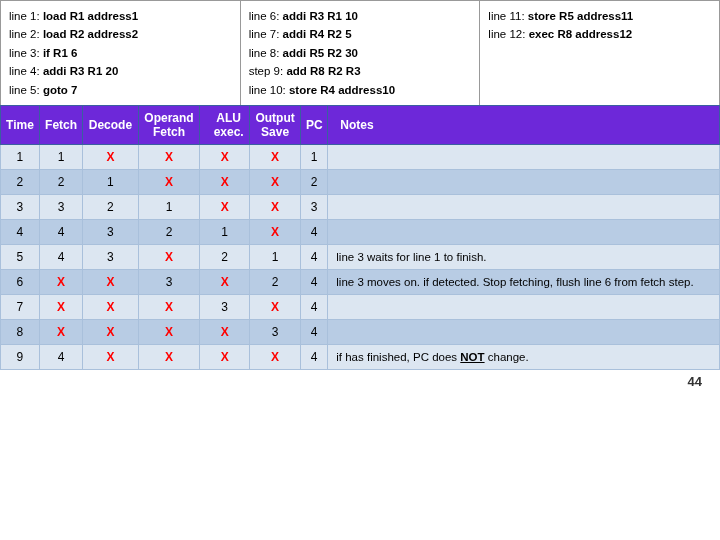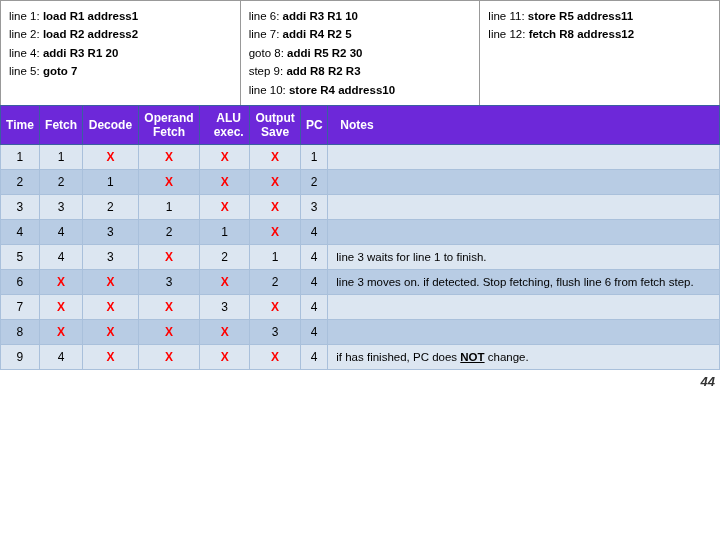--- a/index.html
+++ b/index.html
@@ -76,47 +76,47 @@
       padding-left: 8px;
       font-size: 11.5px;
     }
 
     .red { color: red; font-weight: bold; }
 
     .page-num {
       text-align: right;
       font-size: 13px;
       font-weight: bold;
-      padding: 4px 5px;
+      padding: 4px 18px;
       color: #333;
-      font-style: italic;
     }
 
     .underline { text-decoration: underline; }
   </style>
 </head>
 <body>
 
 <div class="top-section">
   <div class="top-col" id="col1">
       <p><span>line 1: </span><span class="bold">load R1 address1</span></p>
       <p><span>line 2: </span><span class="bold">load R2 address2</span></p>
+      <p><span>line 3: </span><span class="bold">if R1 6</span></p>
       <p><span>line 4: </span><span class="bold">addi R3 R1 20</span></p>
       <p><span>line 5: </span><span class="bold">goto 7</span></p>
     </div>
   <div class="top-col" id="col2">
       <p><span>line 6: </span><span class="bold">addi R3 R1 10</span></p>
       <p><span>line 7: </span><span class="bold">addi R4 R2 5</span></p>
-      <p><span>goto 8: </span><span class="bold">addi R5 R2 30</span></p>
+      <p><span>line 8: </span><span class="bold">addi R5 R2 30</span></p>
       <p><span>step 9: </span><span class="bold">add R8 R2 R3</span></p>
       <p><span>line 10: </span><span class="bold">store R4 address10</span></p>
     </div>
   <div class="top-col" id="col3">
       <p><span>line 11: </span><span class="bold">store R5 address11</span></p>
-      <p><span>line 12: </span><span class="bold">fetch R8 address12</span></p>
+      <p><span>line 12: </span><span class="bold">exec R8 address12</span></p>
     </div>
 </div>
 
 <table>
   <thead>
     <tr>
       <th>Time</th>
       <th>Fetch</th>
       <th>Decode</th>
       <th style="white-space:pre-line;">Operand

